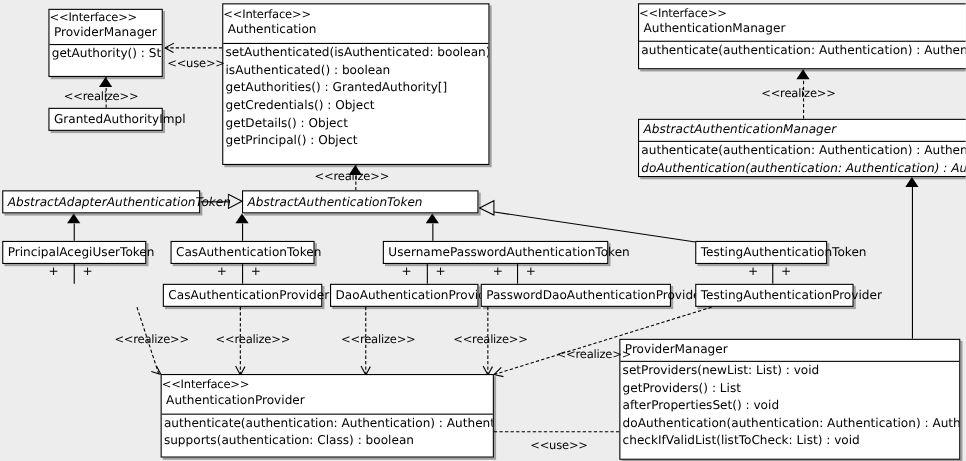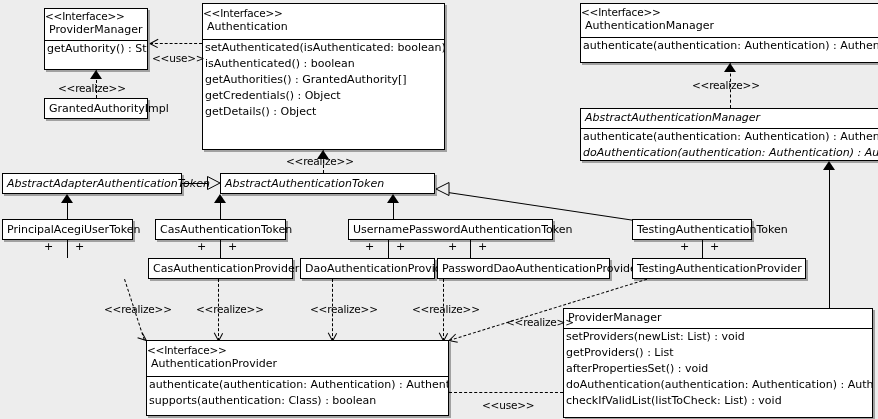--- a/index.html
+++ b/index.html
@@ -169,20 +169,21 @@
       <span class="stereo">&lt;&lt;Interface&gt;&gt;</span>
       <span class="cls-name">Authentication</span>
     </div>
     <div class="cls-sep"></div>
     <div class="cls-body">
       <div class="member">setAuthenticated(isAuthenticated: boolean) : void</div>
       <div class="member">isAuthenticated() : boolean</div>
       <div class="member">getAuthorities() : GrantedAuthority[]</div>
       <div class="member">getCredentials() : Object</div>
       <div class="member">getDetails() : Object</div>
+      <div class="member">getPrincipal() : Object</div>
     </div>
   </div>
 
   <div class="uml-class" style="left:580px; top:3px; width:300px; height:60px;">
     <div class="cls-head" style="padding:2px 0 3px 0;">
       <span class="stereo">&lt;&lt;Interface&gt;&gt;</span>
       <span class="cls-name">AuthenticationManager</span>
     </div>
     <div class="cls-sep"></div>
     <div class="cls-body">
@@ -249,21 +250,21 @@
       <span class="cls-name" style="line-height:19px;">DaoAuthenticationProvider</span>
     </div>
   </div>
 
   <div class="uml-class simple" style="left:437px; top:258px; width:173px; height:21px;">
     <div class="cls-head" style="padding:0;">
       <span class="cls-name" style="line-height:19px;">PasswordDaoAuthenticationProvider</span>
     </div>
   </div>
 
-  <div class="uml-class simple" style="left:632px; top:258px; width:174px; height:21px;">
+  <div class="uml-class simple" style="left:632px; top:258px; width:144px; height:21px;">
     <div class="cls-head" style="padding:0;">
       <span class="cls-name" style="line-height:19px;">TestingAuthenticationProvider</span>
     </div>
   </div>
 
   <div class="uml-class" style="left:146px; top:340px; width:303px; height:76px;">
     <div class="cls-head" style="padding:3px 0 4px 0;">
       <span class="stereo">&lt;&lt;Interface&gt;&gt;</span>
       <span class="cls-name">AuthenticationProvider</span>
     </div>

